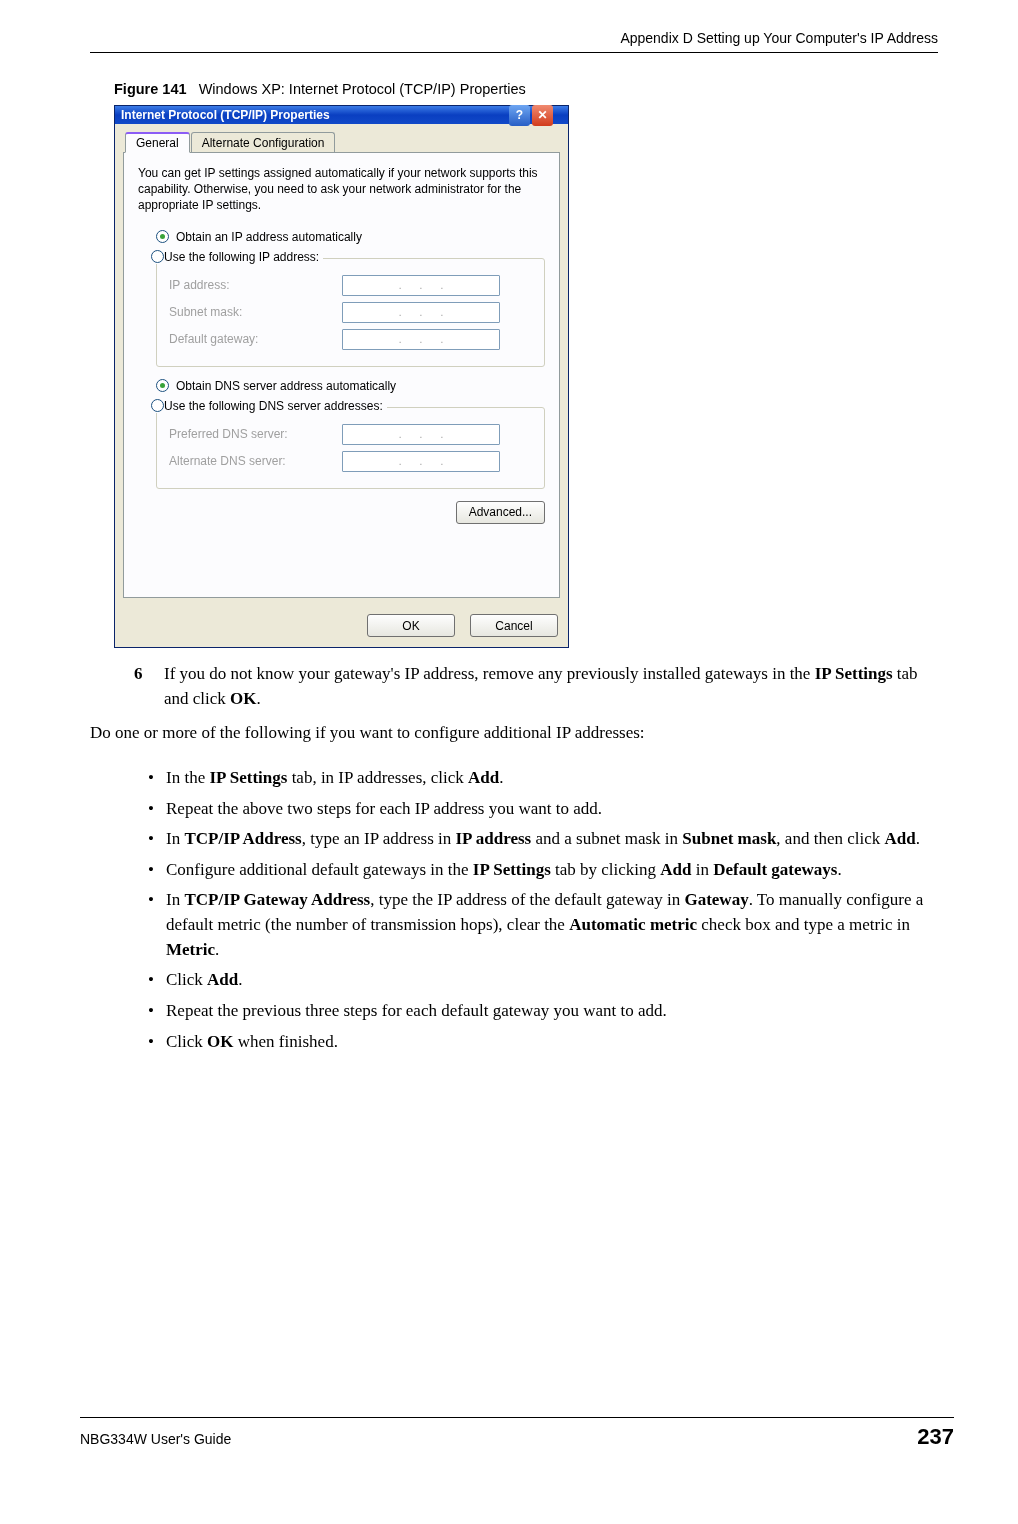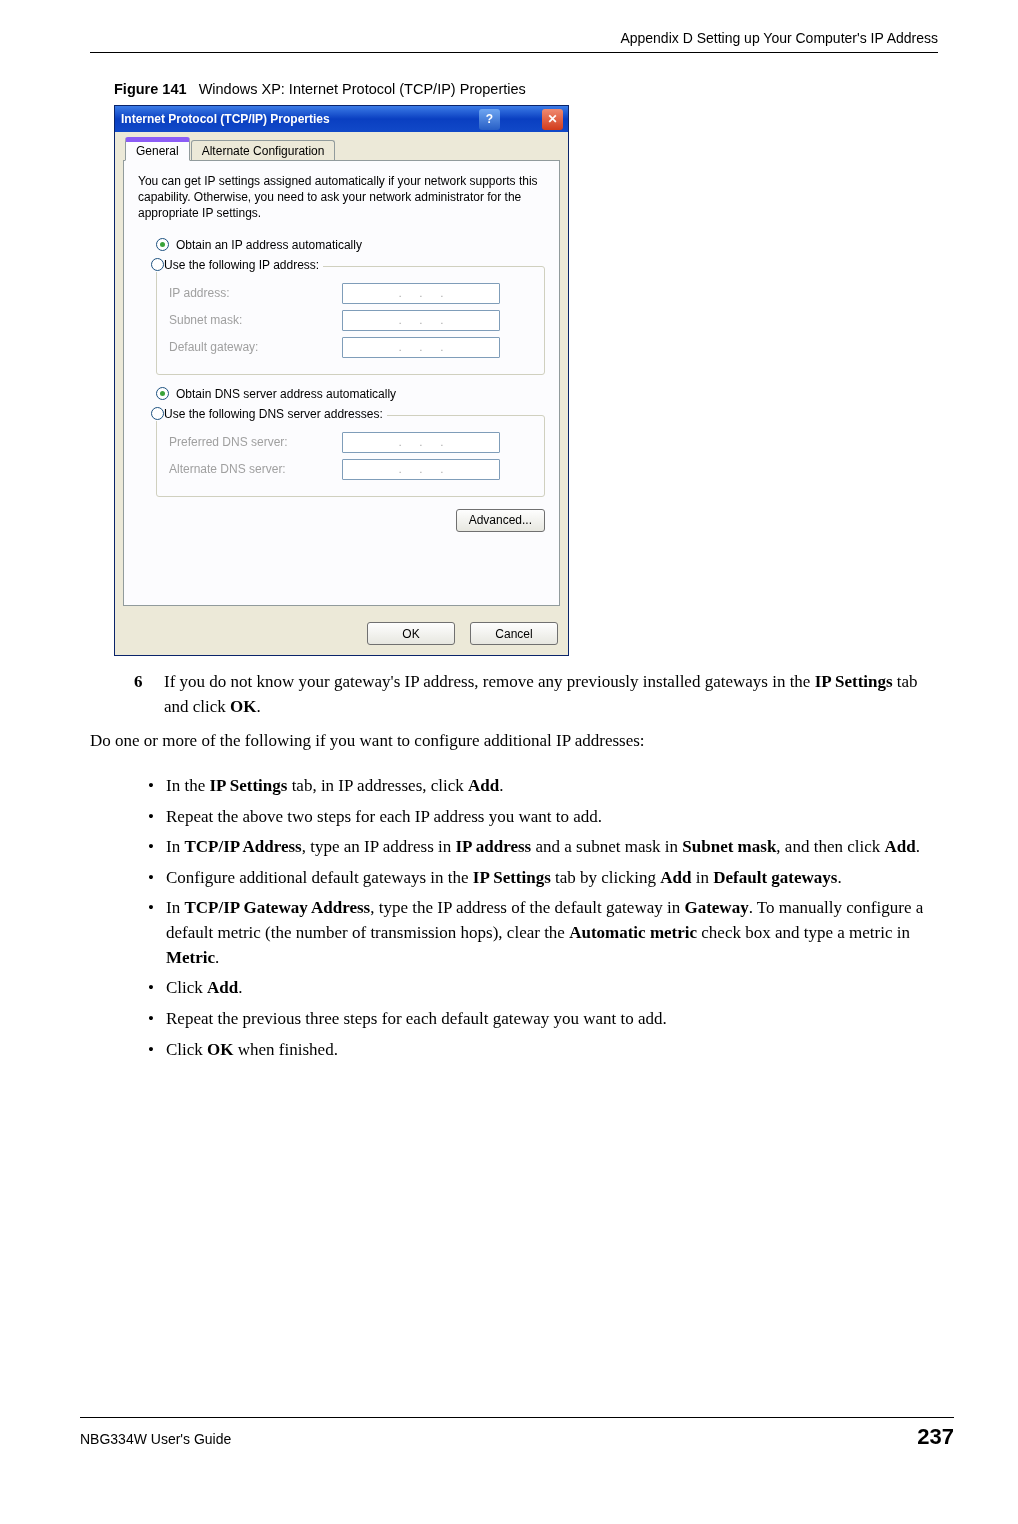--- a/index.html
+++ b/index.html
@@ -40,24 +40,23 @@
     margin-left: 24px;
     border: 1px solid #0a246a;
     background: #ece9d8;
     font-family: Tahoma, Arial, sans-serif;
     font-size: 12px;
     color: #000;
   }
   .titlebar {
     display: flex;
     align-items: center;
-    height: 26px;
+    height: 18px;
     background: linear-gradient(#3c7ce7,#0a3fc1 50%,#1149c8);
-    padding: 0 5px 0 6px;
-    gap: 40px;
+    padding: 0 15px 0 6px;
   }
   .titlebar-text {
     color: #fff;
     font-weight: bold;
     font-size: 12px;
     flex: 1;
     white-space: nowrap;
   }
   .tb-btn {
     width: 21px; height: 21px;
@@ -89,21 +88,21 @@
     border-top-right-radius: 3px;
     background: #ece9d8;
     position: relative;
     font-size: 12px;
     color:#000;
   }
   .tab.active {
     background: #fcfcfe;
     border-bottom: 1px solid #fcfcfe;
     top: 1px;
-    border-top: 5px solid #8b5cf6;
+    border-top: 2px solid #8b5cf6;
     padding-top:2px;
   }
   .tabpanel {
     background: #fcfcfe;
     border: 1px solid #919b9c;
     border-top: none;
     padding: 12px 14px 14px 14px;
     min-height: 445px;
     position: relative;
   }

